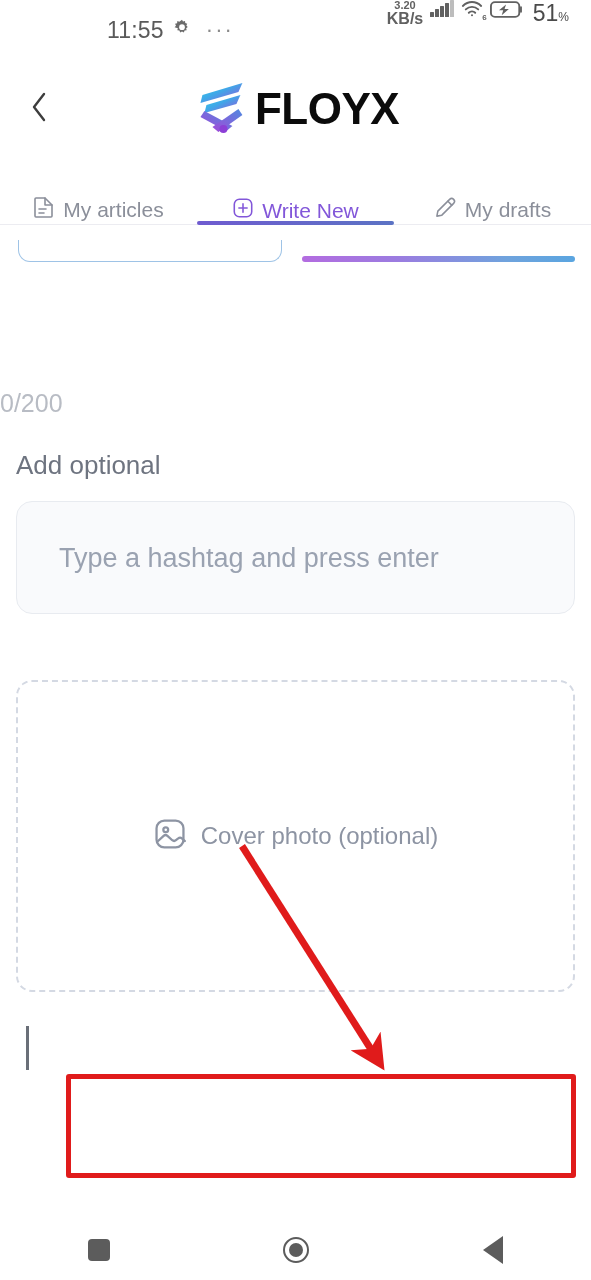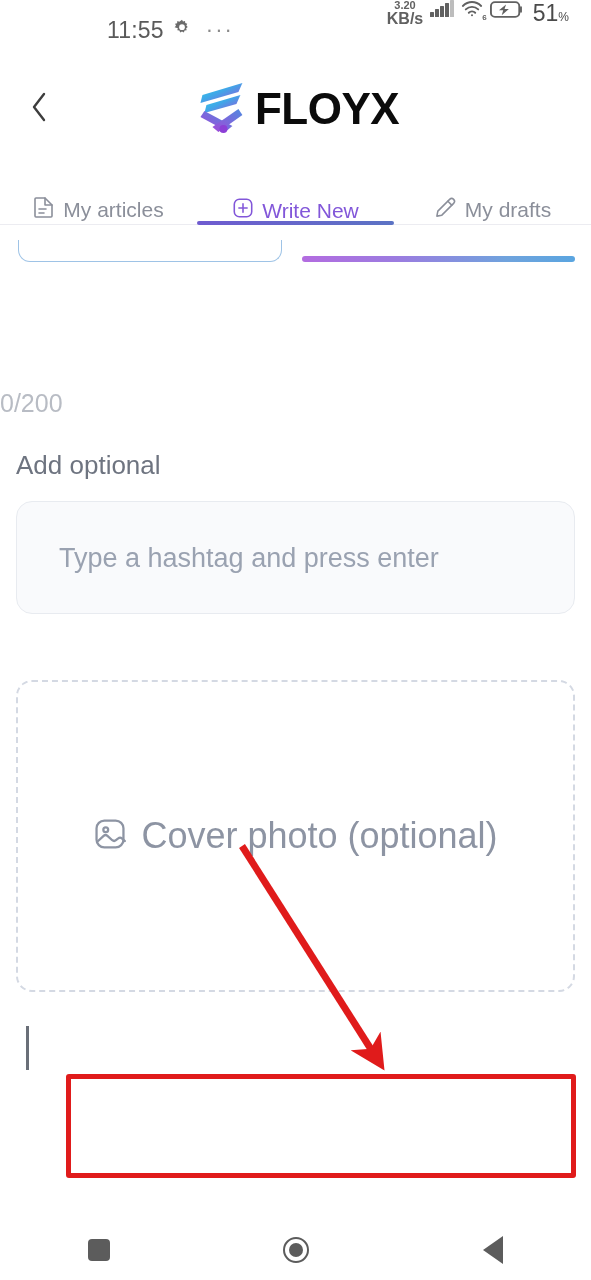--- a/index.html
+++ b/index.html
@@ -160,21 +160,21 @@
   }
   .cover-box{
     position:absolute; left:16px; top:418px;
     width:559px; height:312px;
     border:2px dashed #d4d9e3;
     border-radius:16px;
     display:flex; align-items:center; justify-content:center;
     cursor:pointer;
   }
   .cover-inner{ display:flex; align-items:center; gap:14px; }
-  .cover-label{ font-size:36px; color:#8d94a3; }
+  .cover-label{ font-size:24px; color:#8d94a3; }
   .content-ph{
     position:absolute; left:28px; top:770px;
     font-size:29px; color:#5b5f68;
   }
   .caret{
     position:absolute; left:26px; top:764px;
     width:3px; height:44px; background:#6a6f78;
   }
 
   

